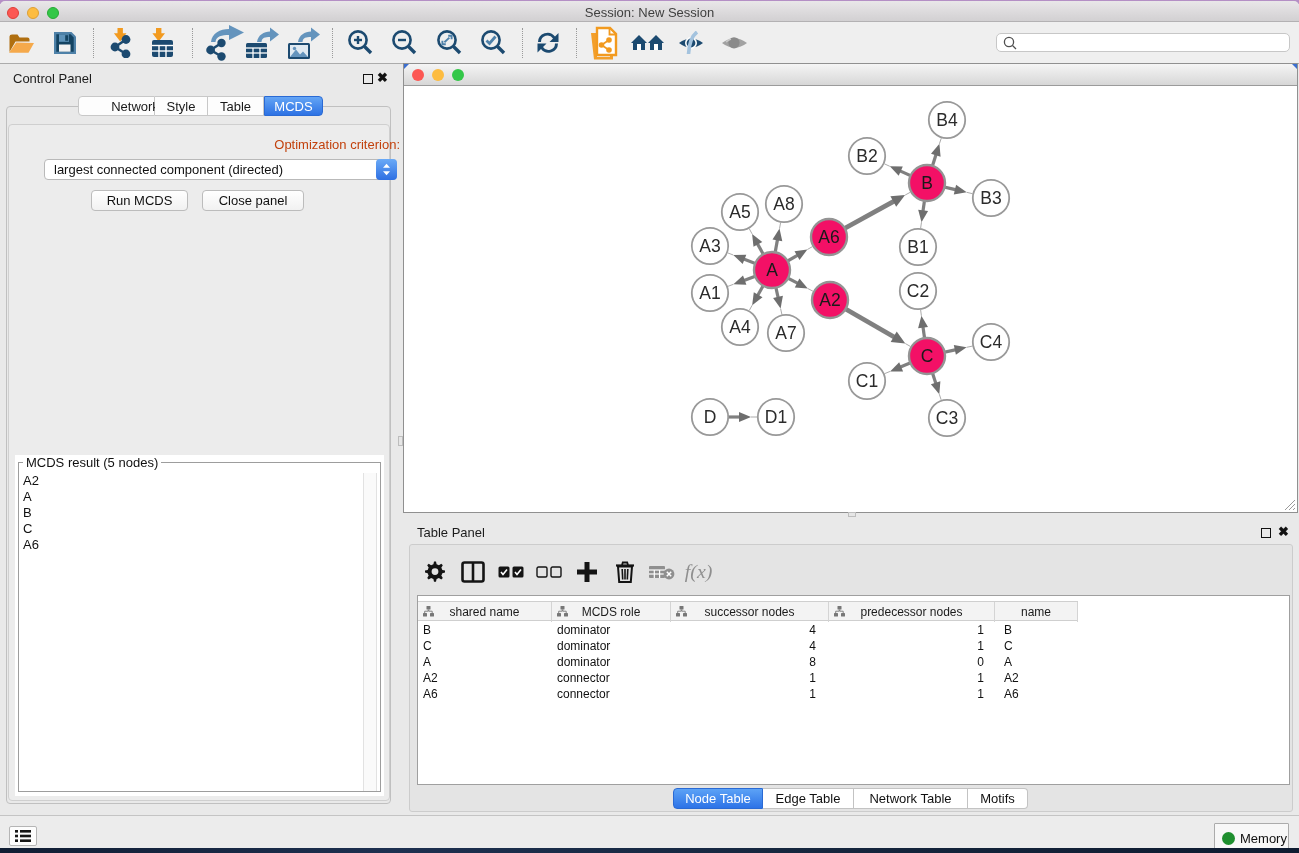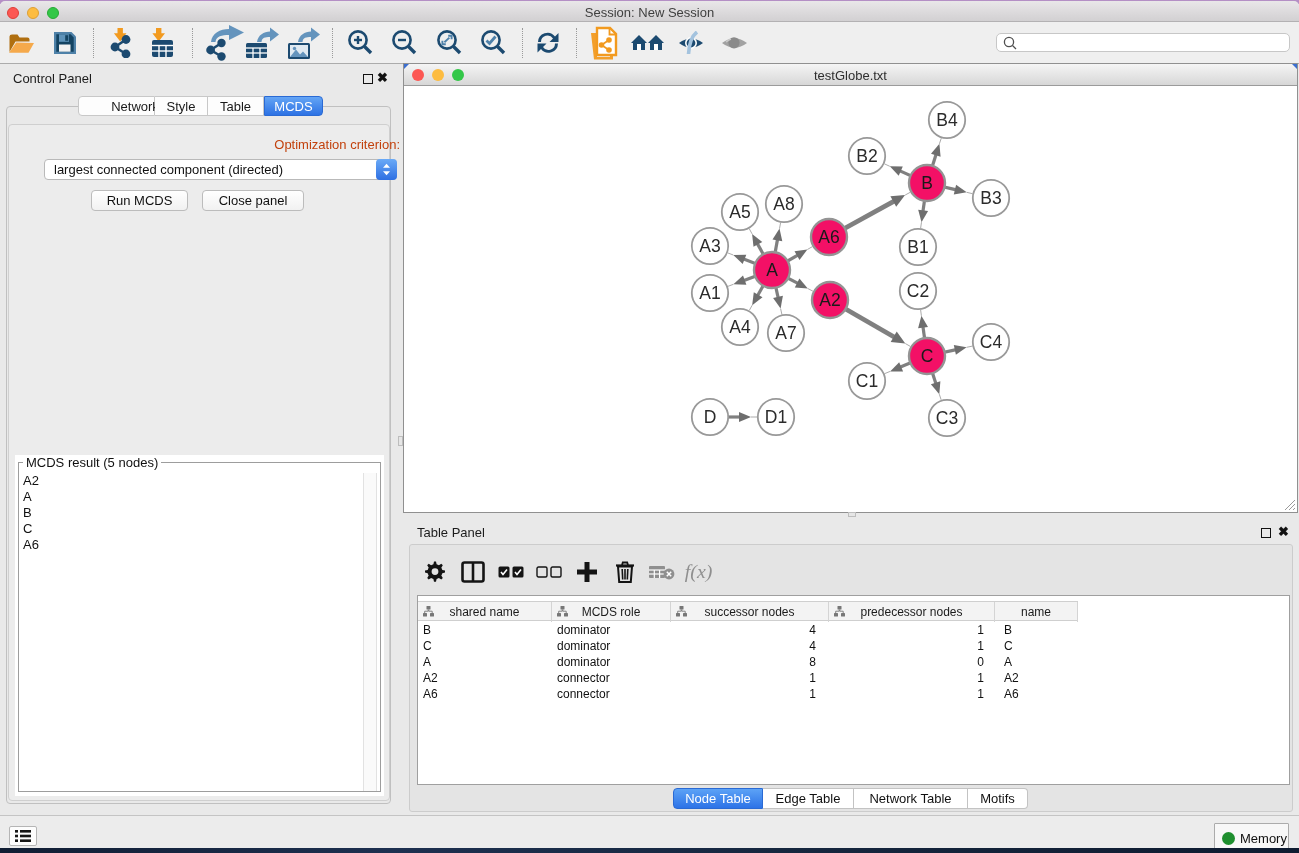--- a/index.html
+++ b/index.html
@@ -338,21 +338,20 @@
   <svg style="position:absolute;left:0;top:0;z-index:5" width="5" height="5">
       <path d="M0 0 L5 0 L0 5 Z" fill="#3b6fd0"></path>
     </svg>
   <svg style="position:absolute;right:0;top:0;z-index:5" width="5" height="5">
       <path d="M0 0 L5 0 L5 5 Z" fill="#3b6fd0"></path>
     </svg>
   <div id="net-titlebar">
     <div class="tl t1"></div>
       <div class="tl t2"></div>
       <div class="tl t3"></div>
-    <div id="net-title-text">testGlobe.txt</div>
   </div>
   <div id="net-canvas">
     <svg width="893" height="426" viewBox="0 0 893 426">
 <line x1="368.0" y1="184.0" x2="339.3" y2="194.7" stroke="#808080" stroke-width="3.2"></line>
 <line x1="329.4" y1="198.3" x2="323.8" y2="200.4" stroke="#ababab" stroke-width="1"></line>
 <polygon points="329.4,198.3 339.0,189.4 342.4,198.8" fill="#6e6e6e"></polygon>
 <line x1="368.0" y1="184.0" x2="339.1" y2="172.8" stroke="#808080" stroke-width="3.2"></line>
 <line x1="329.3" y1="169.0" x2="323.7" y2="166.9" stroke="#ababab" stroke-width="1"></line>
 <polygon points="329.3,169.0 342.3,168.7 338.7,178.0" fill="#6e6e6e"></polygon>
 <line x1="368.0" y1="184.0" x2="353.4" y2="210.0" stroke="#808080" stroke-width="3.2"></line>

